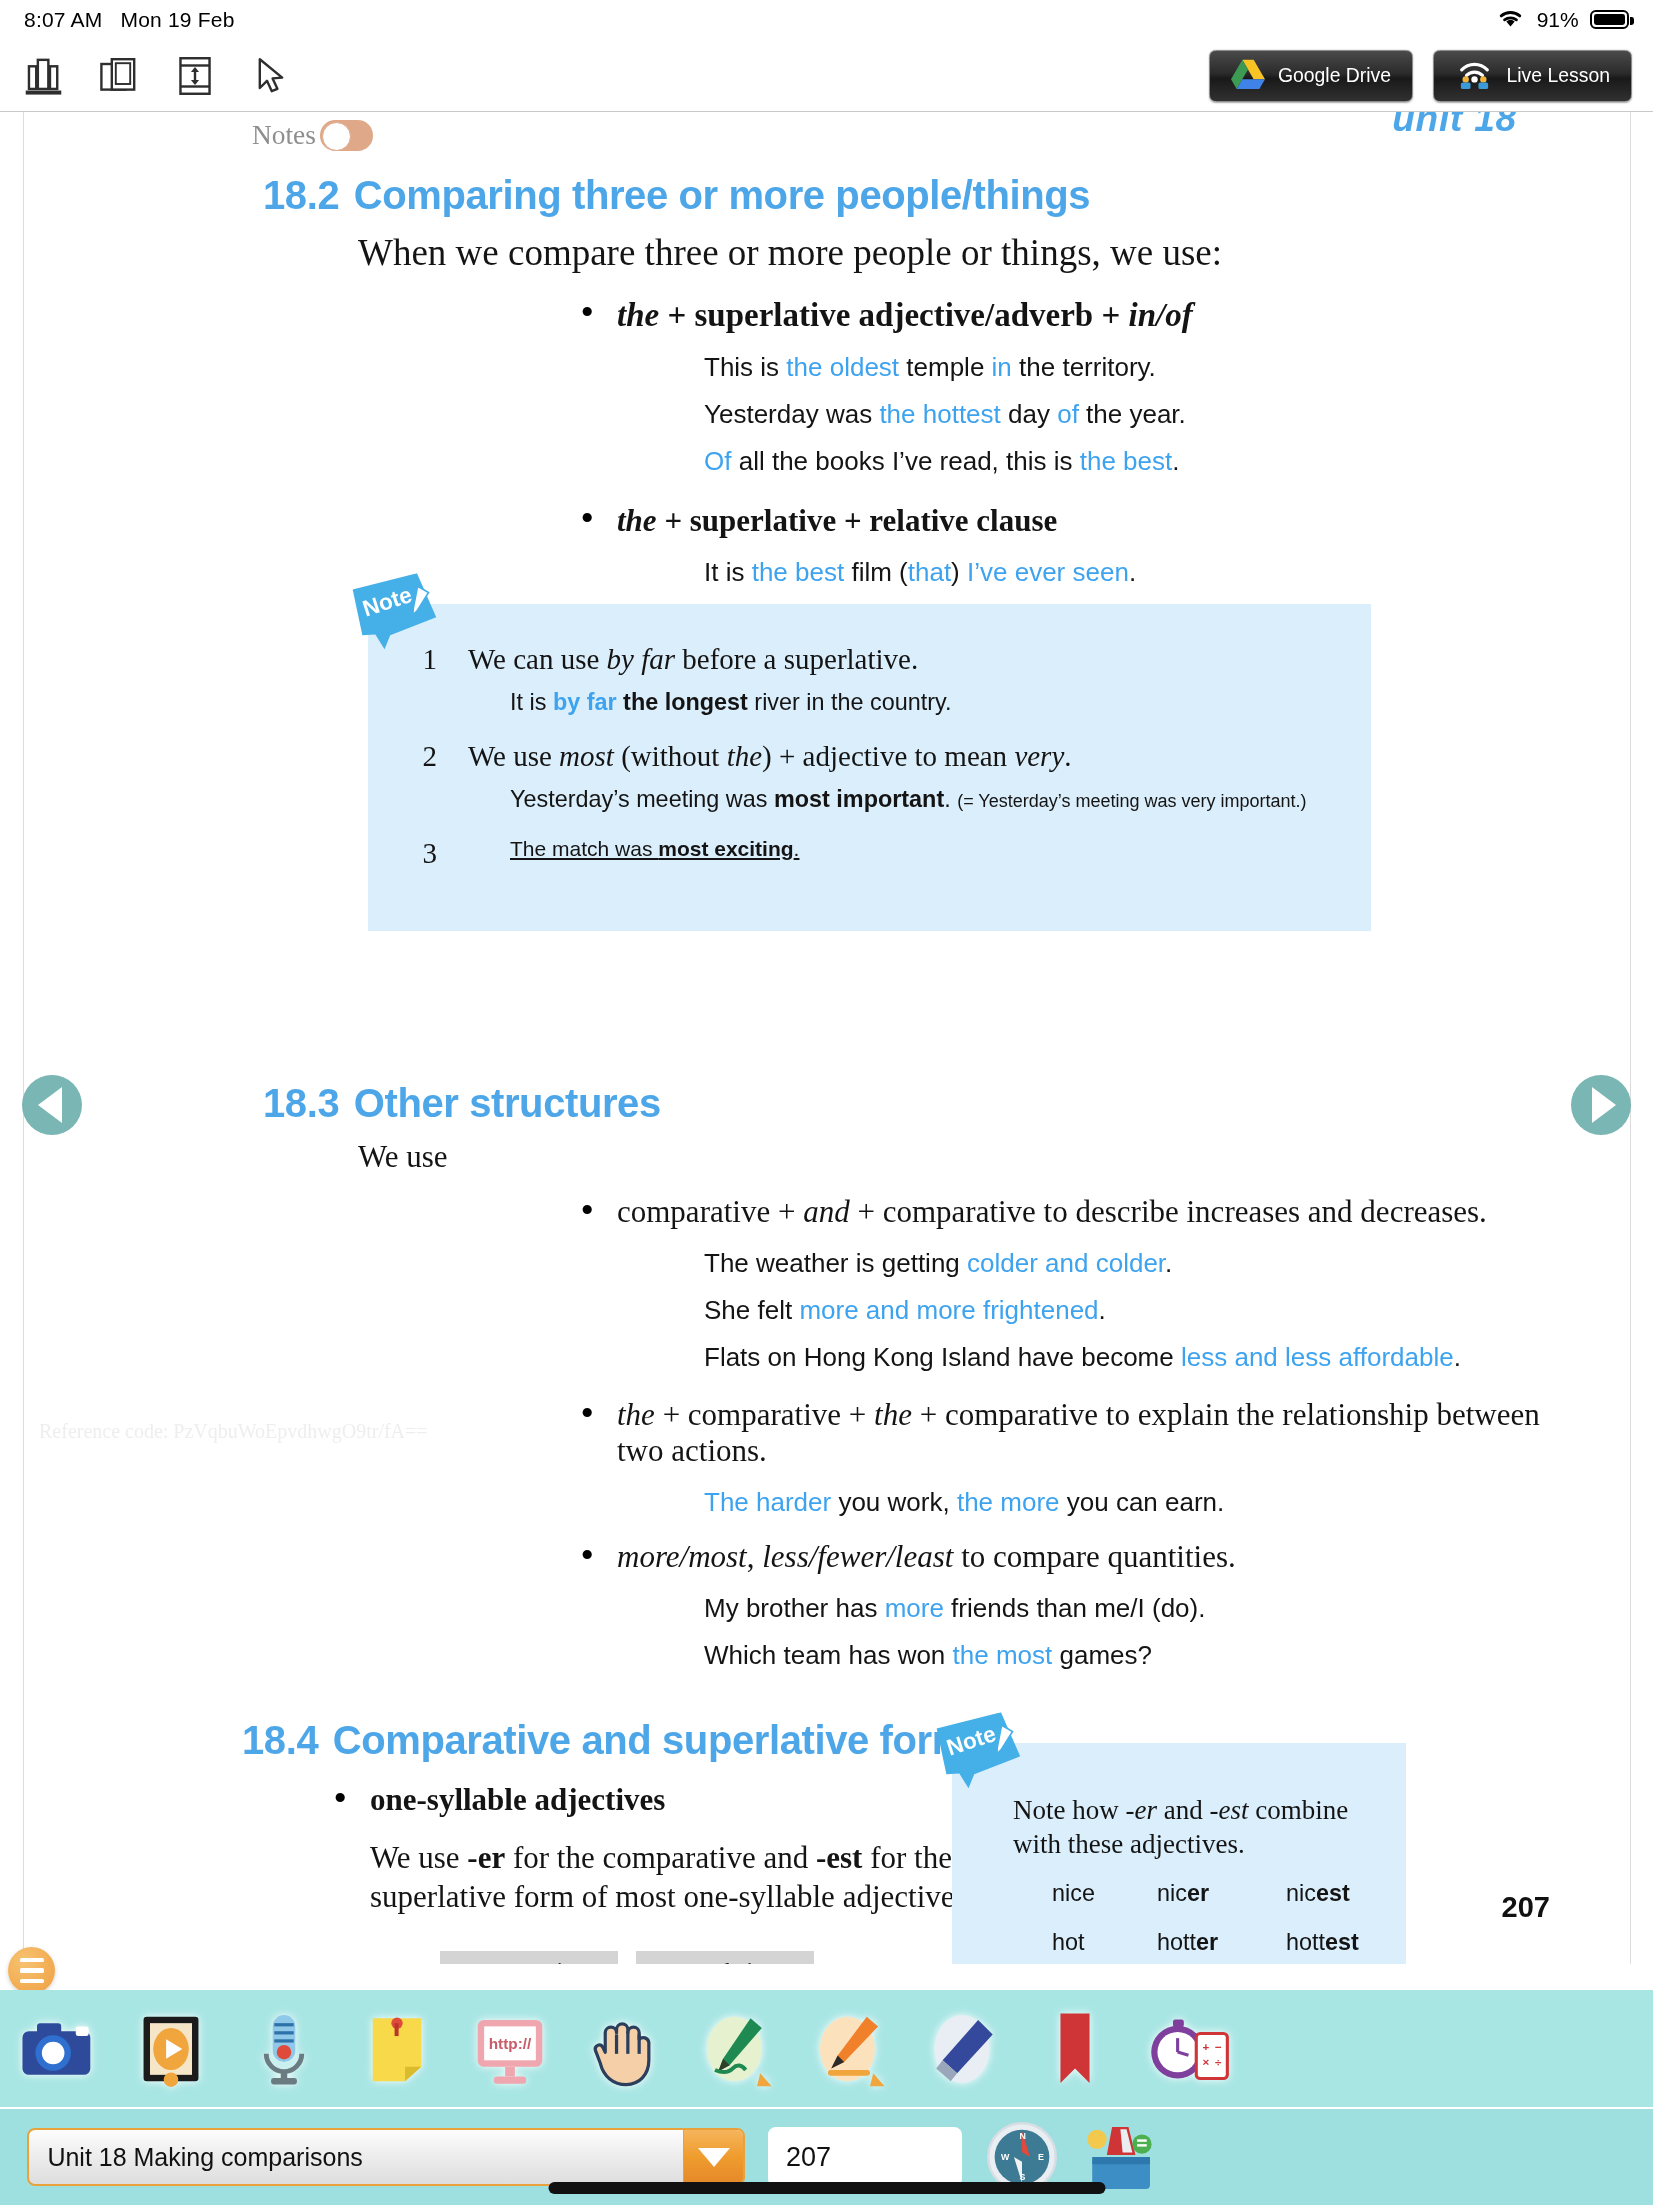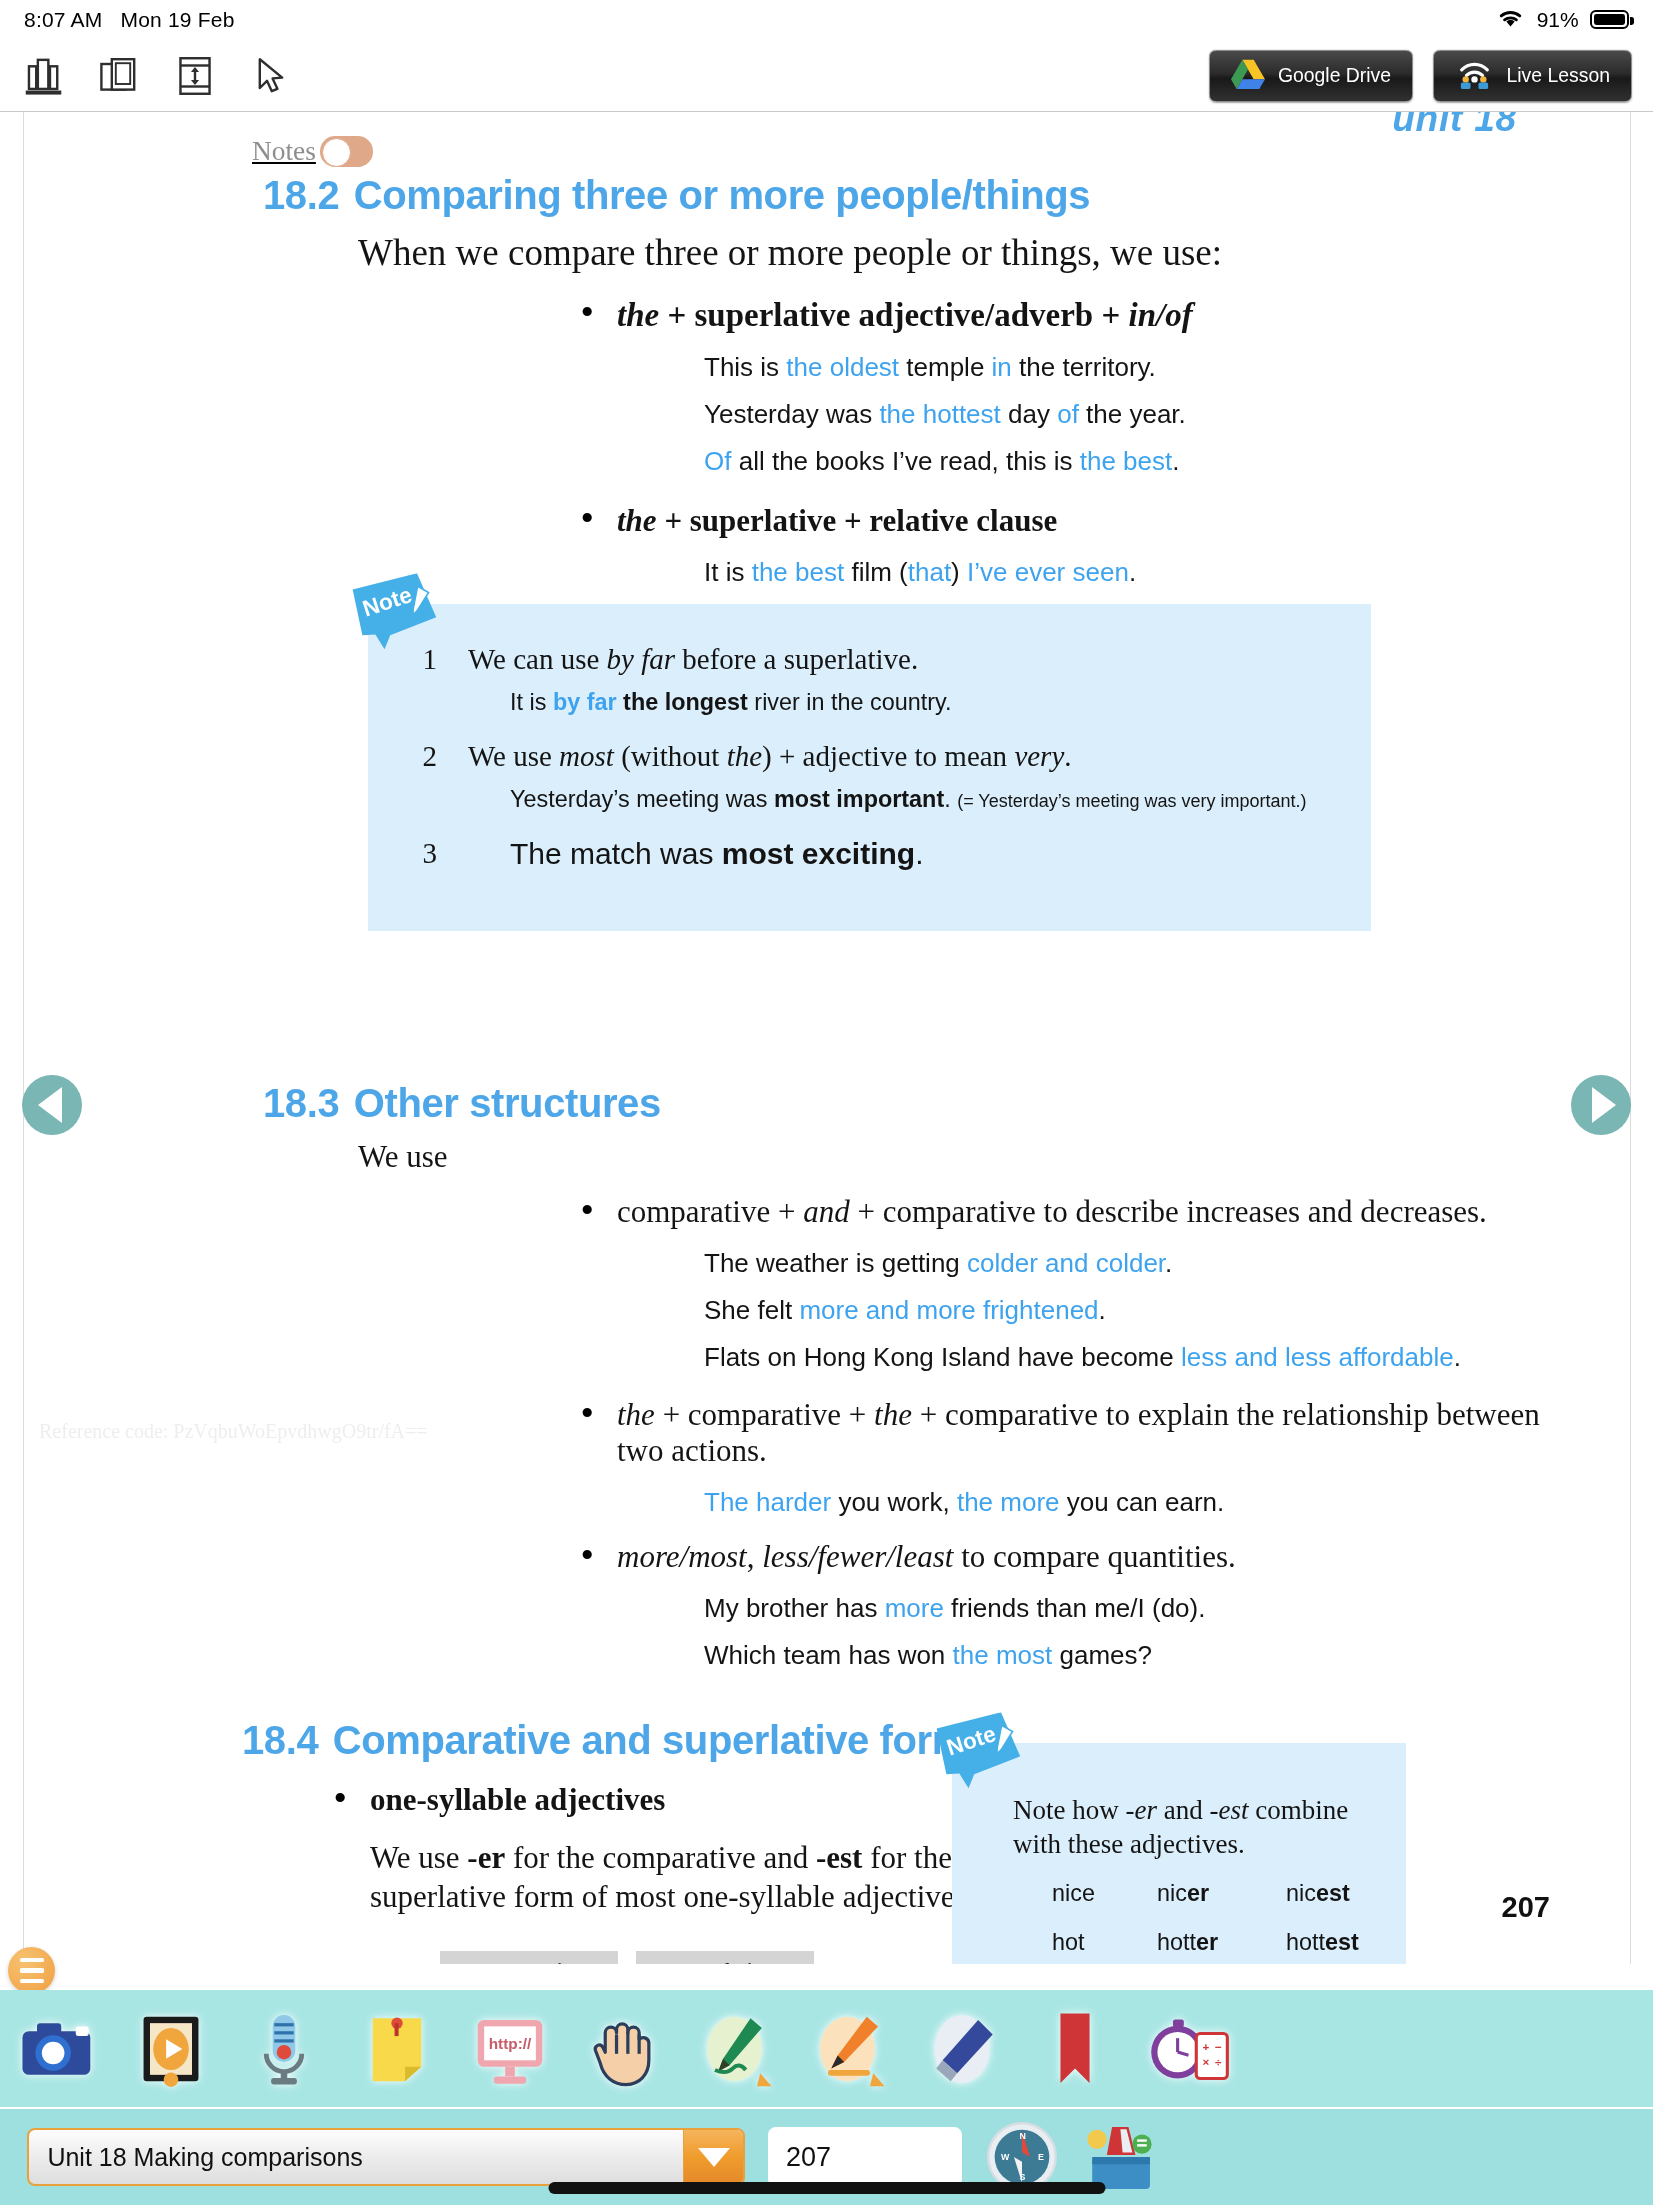--- a/index.html
+++ b/index.html
@@ -55,21 +55,21 @@
     overflow:hidden;
   }
   .page{
     position:relative; width:1653px; height:100%;
     background:#fff;
   }
   .page-edge-l{ position:absolute; left:22.6px; top:0; bottom:0; width:0.8px; background:#dcdcdc;}
   .page-edge-r{ position:absolute; right:22.6px; top:0; bottom:0; width:0.8px; background:#dcdcdc;}
 
   .notes-toggle{
-    position:absolute; left:252px; top:24px; display:flex; align-items:center; gap:4px;text-decoration:underline;
+    position:absolute; left:252px; top:8px; display:flex; align-items:center; gap:4px;
   }
   .notes-toggle .ntxt{
     font-family:"Liberation Serif", serif; font-size:27.4px; color:#8e8e8e;
   }
   .toggle-pill{
     width:53px; height:31px; border-radius:15.3px; background:#dfa888;
     position:relative;
   }
   .toggle-pill::after{
     content:""; position:absolute; left:1.6px; top:1.6px; width:27.4px; height:27.4px;
@@ -327,21 +327,21 @@
             <div class="body-serif" style="font-size:29px;">We can use <i>by far</i> before a superlative.</div>
             <div class="ex" style="font-size:23.4px; margin:13px 0 0 42px;">It is <span class="bl-b">by far</span> <b>the longest</b> river in the country.</div>
           </li>
           <li style="margin-bottom:24px;">
             <span class="note-num">2</span>
             <div class="body-serif" style="font-size:29px;">We use <i>most</i> (without <i>the</i>) + adjective to mean <i>very</i>.</div>
             <div class="ex" style="font-size:23.4px; margin:13px 0 0 42px;">Yesterday’s meeting was <b>most important</b>. <span class="small" style="font-size: 18px;">(= Yesterday’s meeting was very important.)</span></div>
           </li>
           <li>
             <span class="note-num">3</span>
-            <div class="ex" style="font-size:30px; margin:13px 0 0 42px;">The match was <b>most exciting</b>.</div>
+            <div class="ex" style="font-size:21px; margin:13px 0 0 42px;text-decoration:underline;">The match was <b>most exciting</b>.</div>
           </li>
         </ul>
       </div>
 
       <div style="position:absolute; left:263px; top:969px; width:1324px;">
         <h2 class="sec">
           <span class="num">18.3</span><span>Other structures</span>
         </h2>
         <p class="body-serif" style="font-size:31px; margin:13px 0 0 95px;">We use</p>
 

